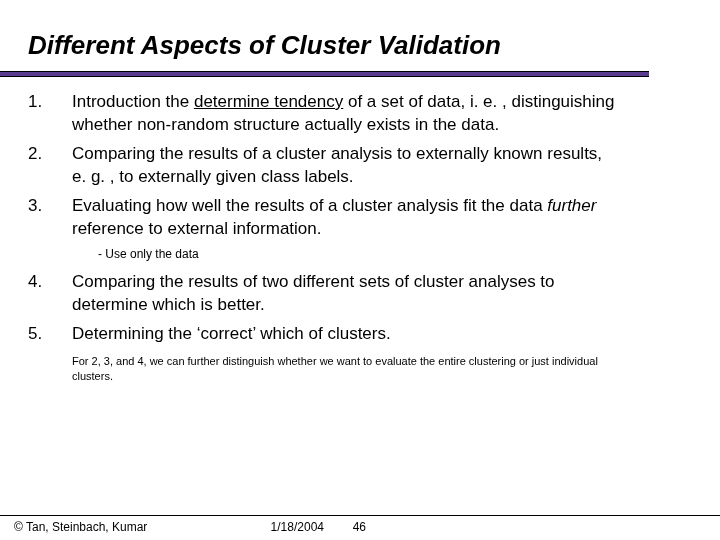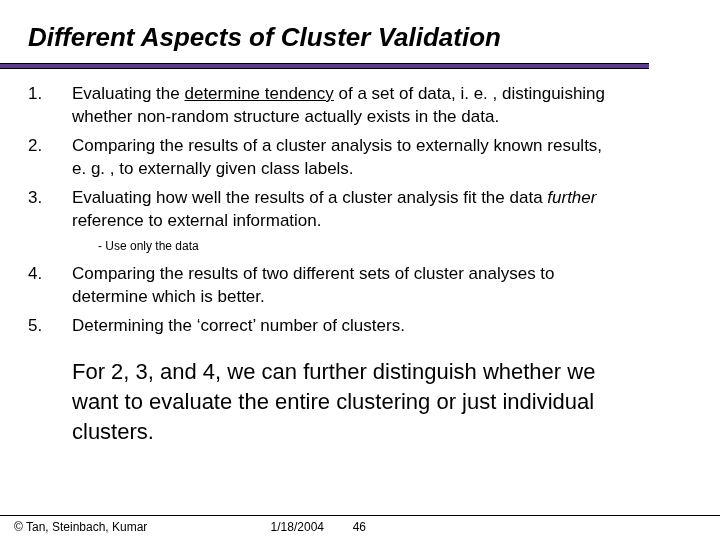--- a/index.html
+++ b/index.html
@@ -9,21 +9,21 @@
     background: #fff;
     font-family: Arial, Helvetica, sans-serif;
     color: #000;
     position: relative;
     overflow: hidden;
   }
   .slide {
     width: 649px;
     height: 540px;
     position: relative;
-    padding: 22px 24px 0 24px;
+    padding: 30px 24px 0 24px;
   }
   .title {
     font-size: 26px;
     font-weight: bold;
     font-style: italic;
     margin-bottom: 10px;
     padding-left: 4px;
   }
   .rule {
     height: 6px;
@@ -46,23 +46,23 @@
     flex-shrink: 0;
   }
   .txt { flex: 1; }
   .u { text-decoration: underline; }
   .i { font-style: italic; }
   .sub {
     font-size: 12px;
     margin: 2px 0 10px 70px;
   }
   .closing {
-    font-size: 22px;
+    font-size: 11px;
     line-height: 1.35;
-    margin: 20px 0 0 44px;
+    margin: 9px 0 0 44px;
   }
   .footer {
     position: absolute;
     left: 0;
     bottom: 6px;
     width: 720px;
     border-top: 1px solid #000;
     padding: 4px 14px 0 14px;
     font-size: 12px;
     display: flex;
@@ -77,21 +77,21 @@
 <body>
 
 <div class="slide">
   <div class="title">Different Aspects of Cluster Validation</div>
   <div class="rule"></div>
 
   <div class="content">
 
     <div class="item">
       <div class="num">1.</div>
-      <div class="txt"><span>Evaluating the </span><span class="u">determine tendency</span><span> of a set of data, i. e. , distinguishing whether non-random structure actually exists in the data.</span></div>
+      <div class="txt"><span>Introduction the </span><span class="u">determine tendency</span><span> of a set of data, i. e. , distinguishing whether non-random structure actually exists in the data.</span></div>
     </div>
 
     <div class="item">
       <div class="num">2.</div>
       <div class="txt">Comparing the results of a cluster analysis to externally known results, e. g. , to externally given class labels.</div>
     </div>
 
     <div class="item">
       <div class="num">3.</div>
       <div class="txt"><span>Evaluating how well the results of a cluster analysis fit the data </span><span class="i">further</span><span> reference to external information.</span></div>
@@ -99,21 +99,21 @@
 
     <div class="sub">- Use only the data</div>
 
     <div class="item">
       <div class="num">4.</div>
       <div class="txt">Comparing the results of two different sets of cluster analyses to determine which is better.</div>
     </div>
 
     <div class="item">
       <div class="num">5.</div>
-      <div class="txt">Determining the ‘correct’ number of clusters.</div>
+      <div class="txt">Determining the ‘correct’ which of clusters.</div>
     </div>
 
     <div class="closing">For 2, 3, and 4, we can further distinguish whether we want to evaluate the entire clustering or just individual clusters.</div>
 
   </div>
 
   <div class="footer">
     <div class="f-left">© Tan, Steinbach, Kumar</div>
     <div class="f-date">1/18/2004</div>
     <div class="f-page">46</div>

